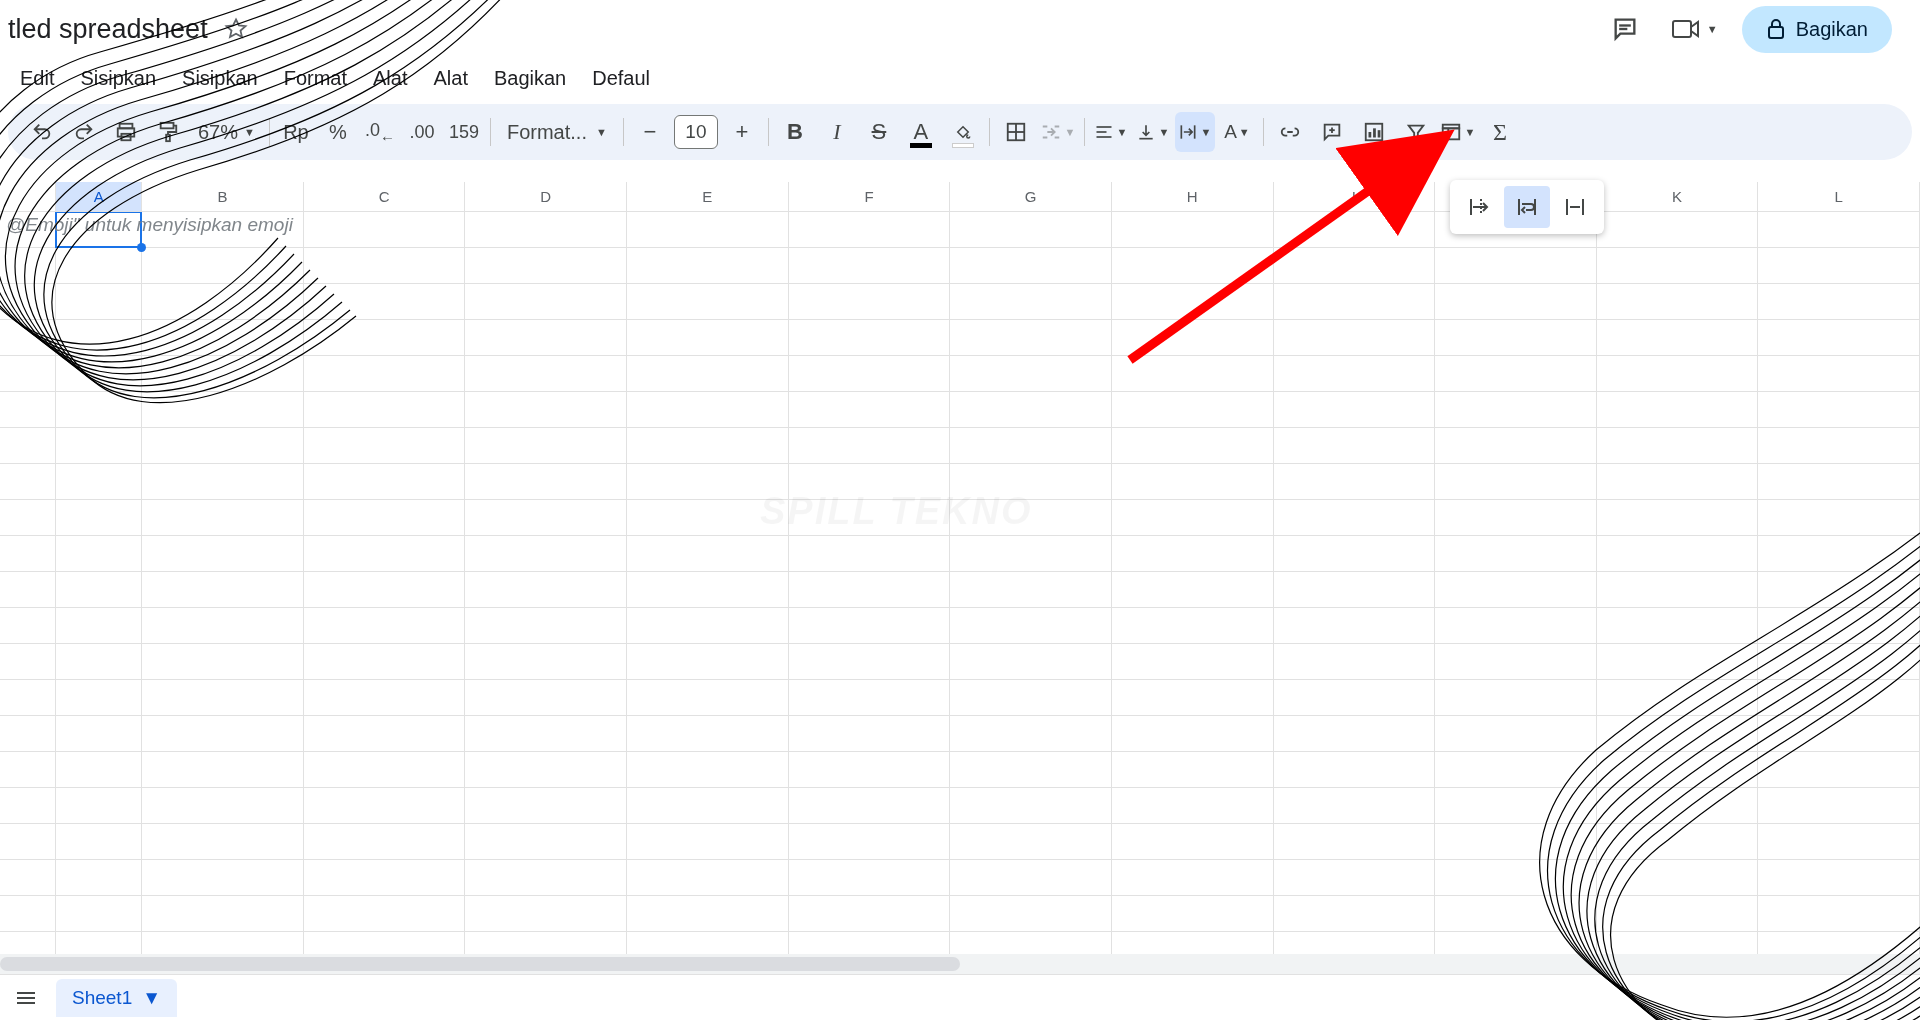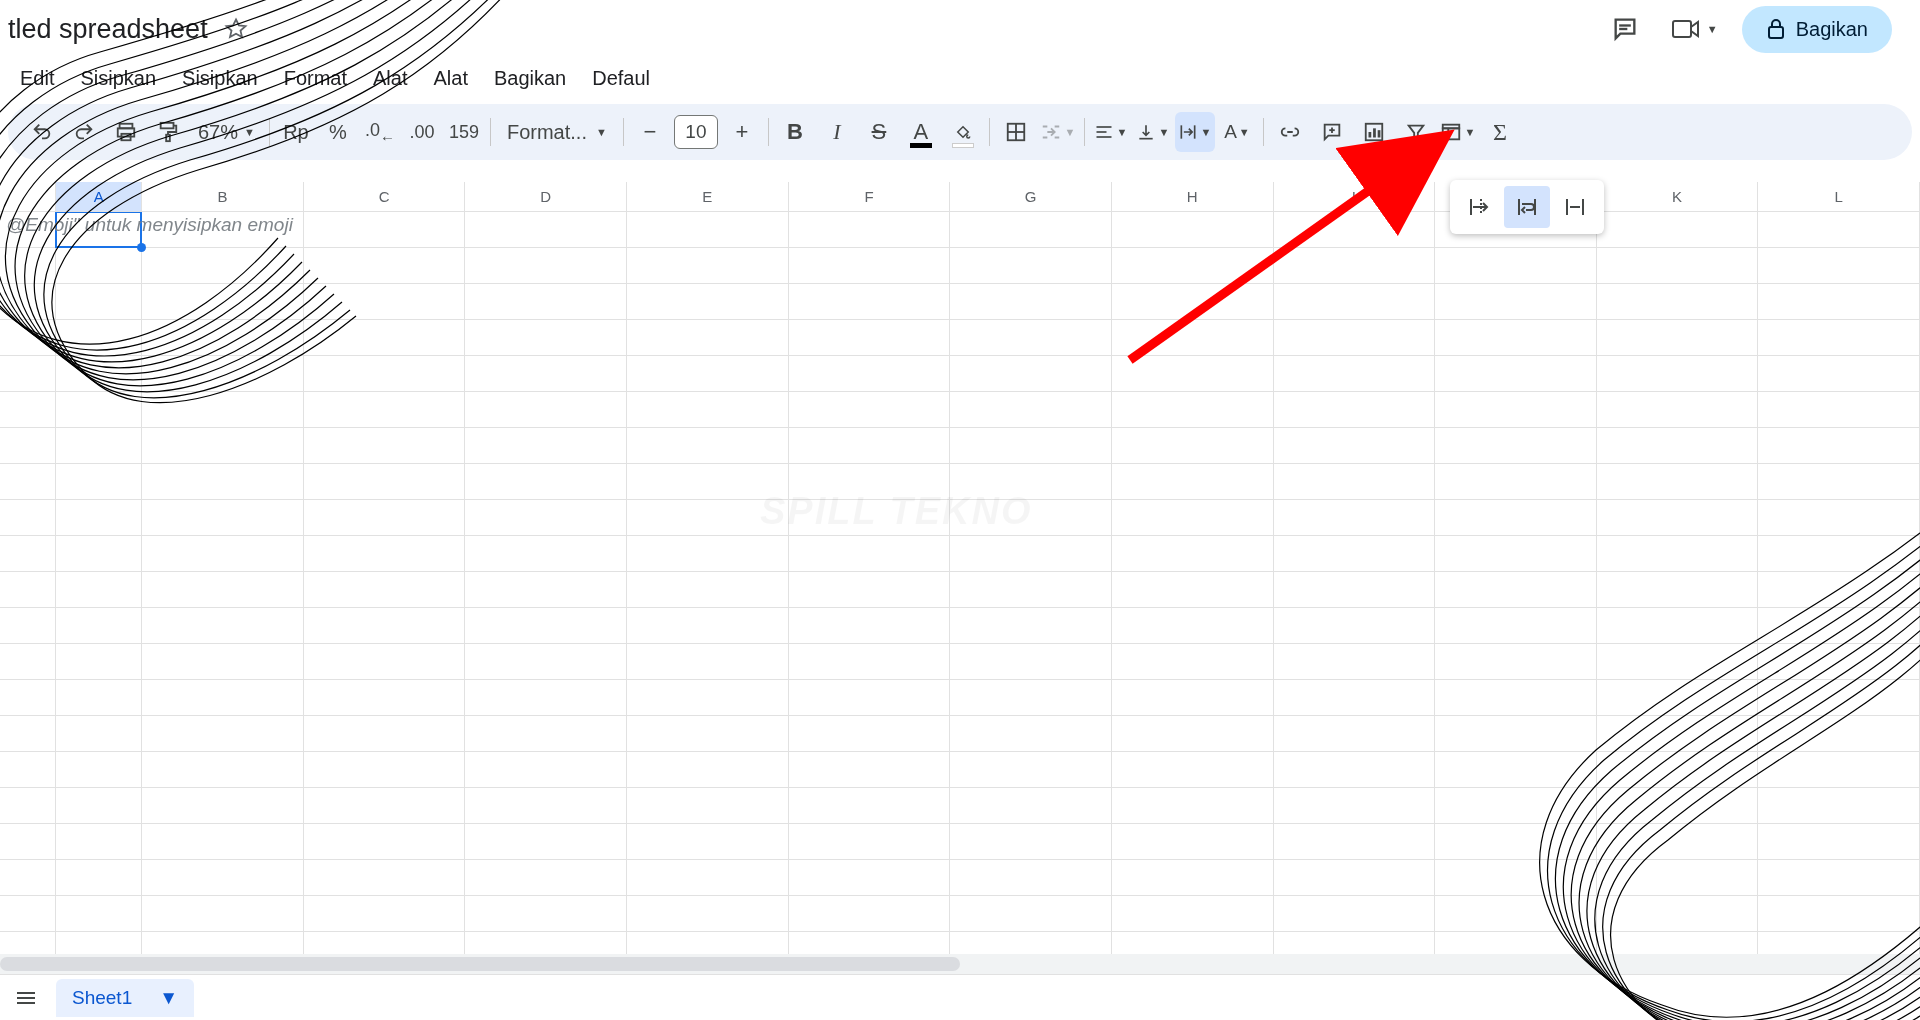--- a/index.html
+++ b/index.html
@@ -123,21 +123,21 @@
   }
 
   
   .sheet-tabs {
     position: absolute; bottom: 0; left: 0; right: 0; height: 46px;
     display: flex; align-items: center; padding: 0 8px; gap: 12px;
     border-top: 1px solid #e1e1e1; background: #fff;
   }
   .all-sheets-btn { width: 36px; height: 36px; display: flex; align-items: center; justify-content: center; cursor: pointer; }
   .sheet-tab {
-    display: flex; align-items: center; gap: 27px;
+    display: flex; align-items: center; gap: 10px;
     padding: 8px 16px; border-radius: 6px 6px 0 0;
     cursor: pointer;
   }
   .sheet-tab.active { background: #e8f0fe; }
   .sheet-tab span { font-size: 19px; color: #0b57d0; font-weight: 500; }
 
   
   .arrow-svg {
     position: absolute; top: 120px; left: 1100px;
     width: 380px; height: 260px; z-index: 50; pointer-events: none;

